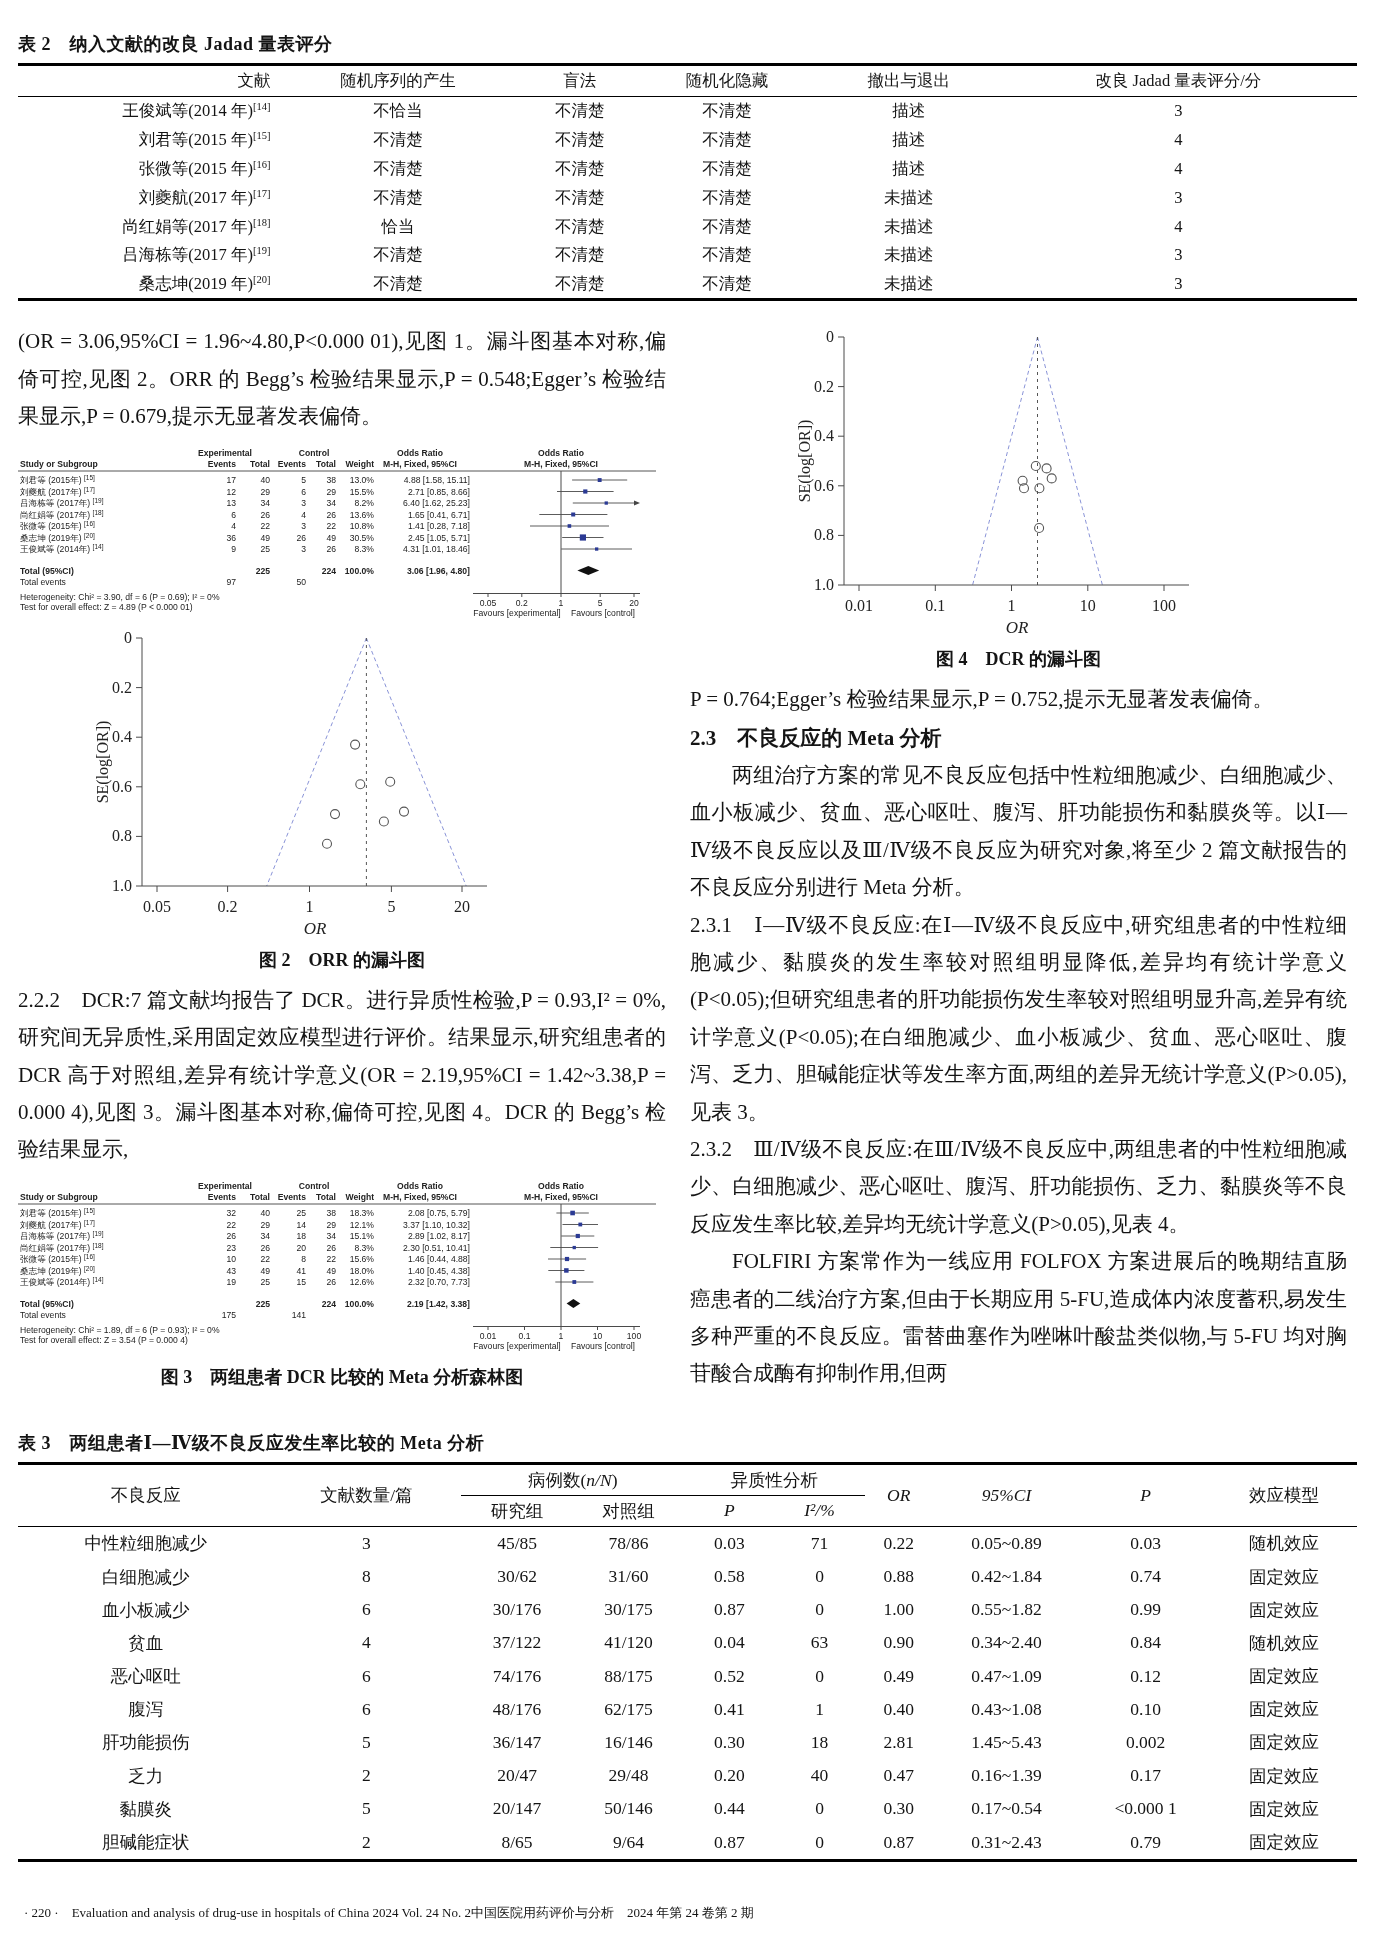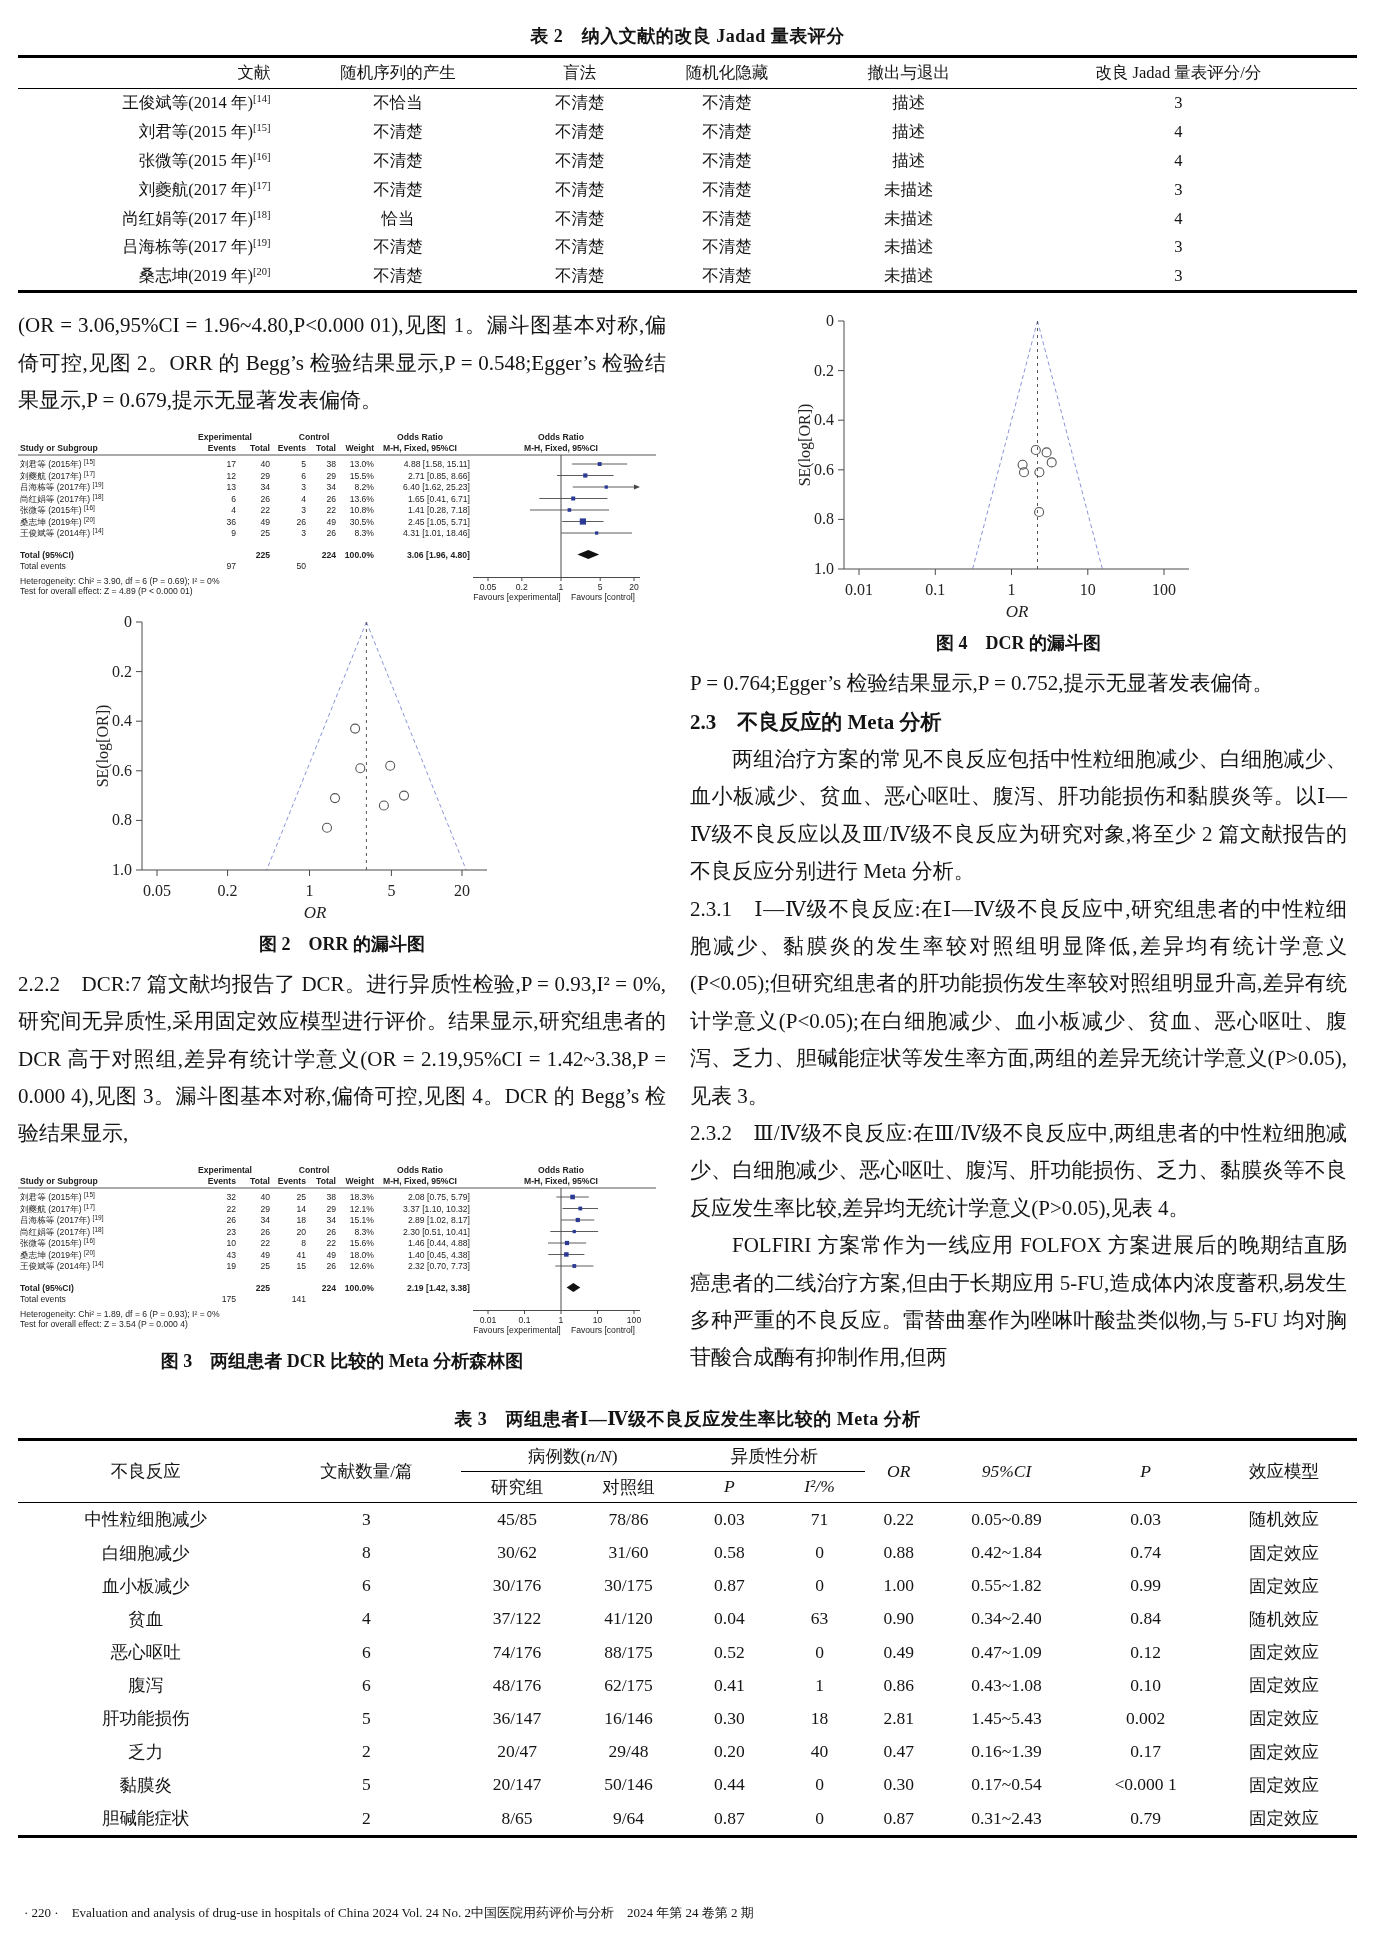--- a/index.html
+++ b/index.html
@@ -1,27 +1,27 @@
 <!DOCTYPE html>
 <html lang="zh"><head>
 <meta charset="utf-8">
 <style>
   *{margin:0;padding:0;box-sizing:border-box}
   html,body{background:#f4f4f2}
   body{width:1375px;font-family:"Liberation Serif","DejaVu Serif",serif;color:#141414}
   .page{width:1375px;height:1940px;background:#fff;padding:12px 18px 10px;display:flex;flex-direction:column;overflow:hidden}
-  .tbl-title{text-align:center;font-weight:bold;font-size:18px;margin:12px 0 7px;letter-spacing:.5px}
+  .tbl-title{font-weight:bold;font-size:18px;margin:20px 0 7px;letter-spacing:.5px}
   table{width:100%;border-collapse:collapse}
   .jadad{border-top:3px solid #000;border-bottom:3px solid #000;font-size:16.5px}
   .jadad th{font-weight:normal;border-bottom:1.3px solid #000;padding:4px 2px;text-align:center}
   .jadad td{padding:3.4px 2px;text-align:center}
   .jadad .al{text-align:right;padding-left:4px}
   .jadad th:first-child{width:19%}
   sup{font-size:10.5px}
-  .cols{display:flex;gap:24px;margin-top:14px}
+  .cols{display:flex;gap:24px;margin-top:22px}
   .col-left{width:648px;flex:none}
   .col-right{width:657px;flex:none}
   .body{font-size:21px;line-height:37.4px;text-align:justify}
   .indent{text-indent:2em}
   .h-sec{font-size:21px;font-weight:bold;line-height:38px}
   figure{margin:0}
   .figcap{text-align:center;font-weight:bold;font-size:18px;margin:6px 0 10px}
   .fig-forest{margin-top:10px}
   .fig-funnel2 svg{margin-left:4px}
   .fig-funnel4 svg{margin-left:34px;margin-top:2px}
@@ -522,21 +522,21 @@
             <td>0.12</td>
             <td>固定效应</td>
           </tr>
           <tr>
             <td class="al">腹泻</td>
             <td>6</td>
             <td>48/176</td>
             <td>62/175</td>
             <td>0.41</td>
             <td>1</td>
-            <td>0.86</td>
+            <td>0.40</td>
             <td>0.43~1.08</td>
             <td>0.10</td>
             <td>固定效应</td>
           </tr>
           <tr>
             <td class="al">肝功能损伤</td>
             <td>5</td>
             <td>36/147</td>
             <td>16/146</td>
             <td>0.30</td>

